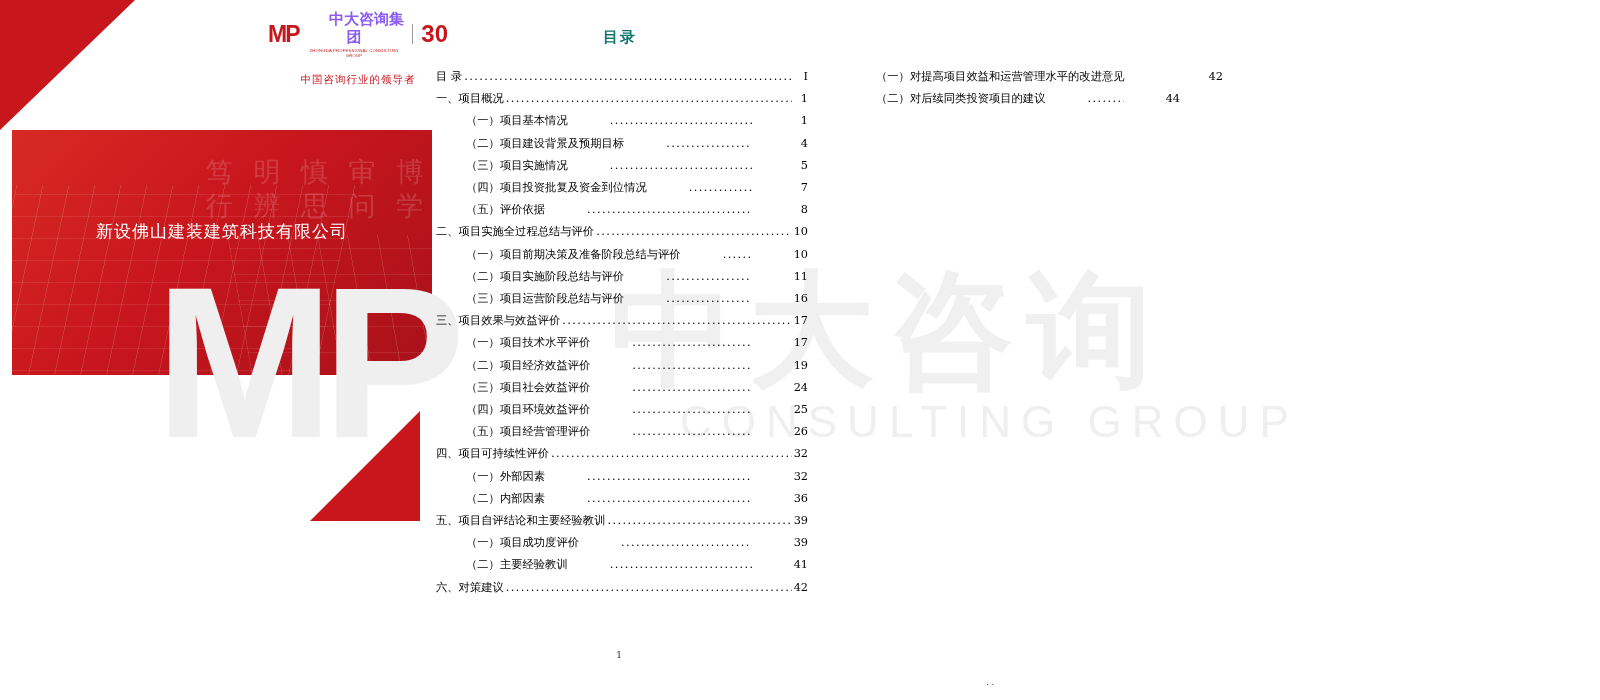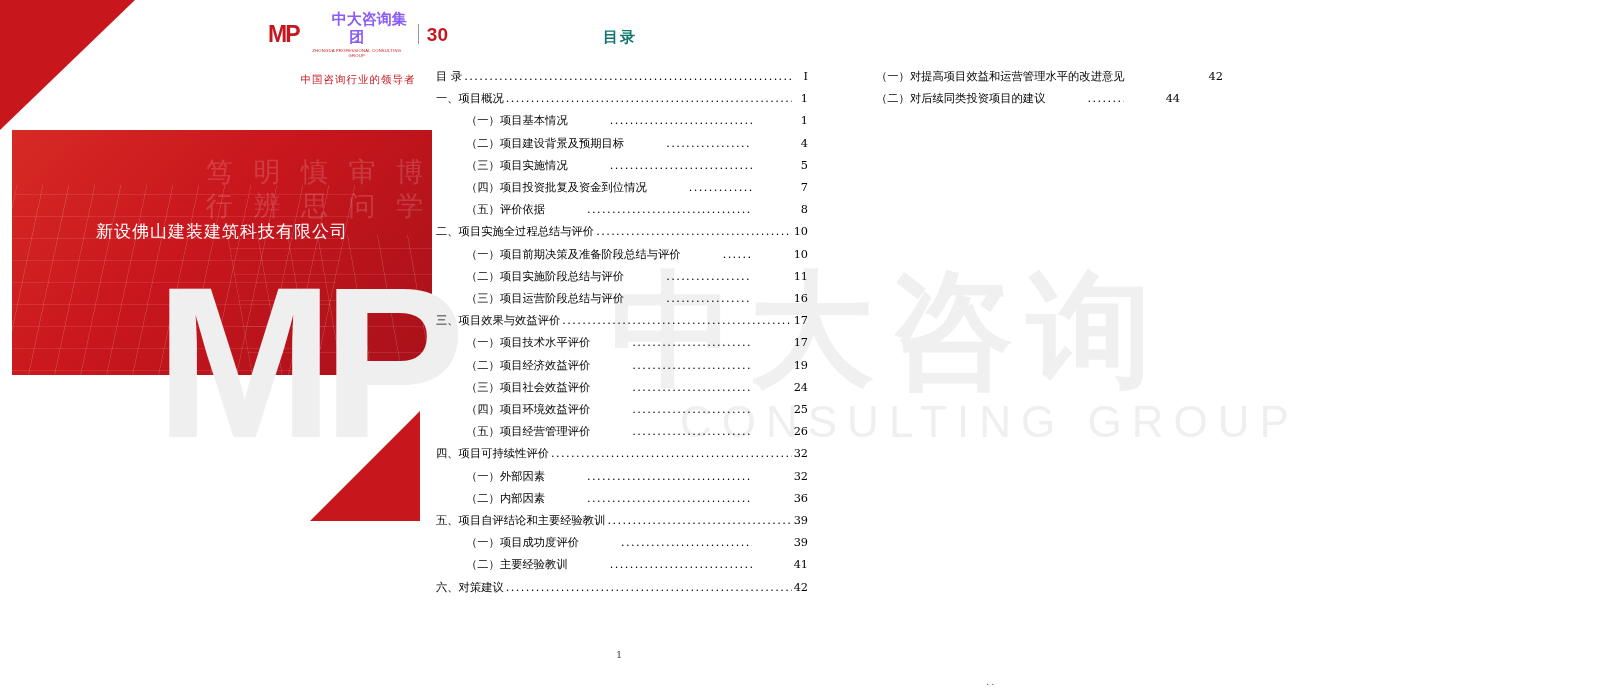--- a/index.html
+++ b/index.html
@@ -148,21 +148,21 @@
     margin-top: 2px;
   }
   .logo-divider {
     width: 1px;
     height: 20px;
     background: #999;
     margin: 0 3px;
   }
   .logo-30 {
     font-family: "Liberation Sans", sans-serif;
-    font-size: 19px;
+    font-size: 24px;
     font-weight: bold;
     color: #c8161d;
     line-height: 1;
   }
   .logo-sub {
     margin-top: 15px;
     font-family: "Liberation Sans", sans-serif;
     font-size: 10.5px;
     color: #c8161d;
     letter-spacing: 1px;

